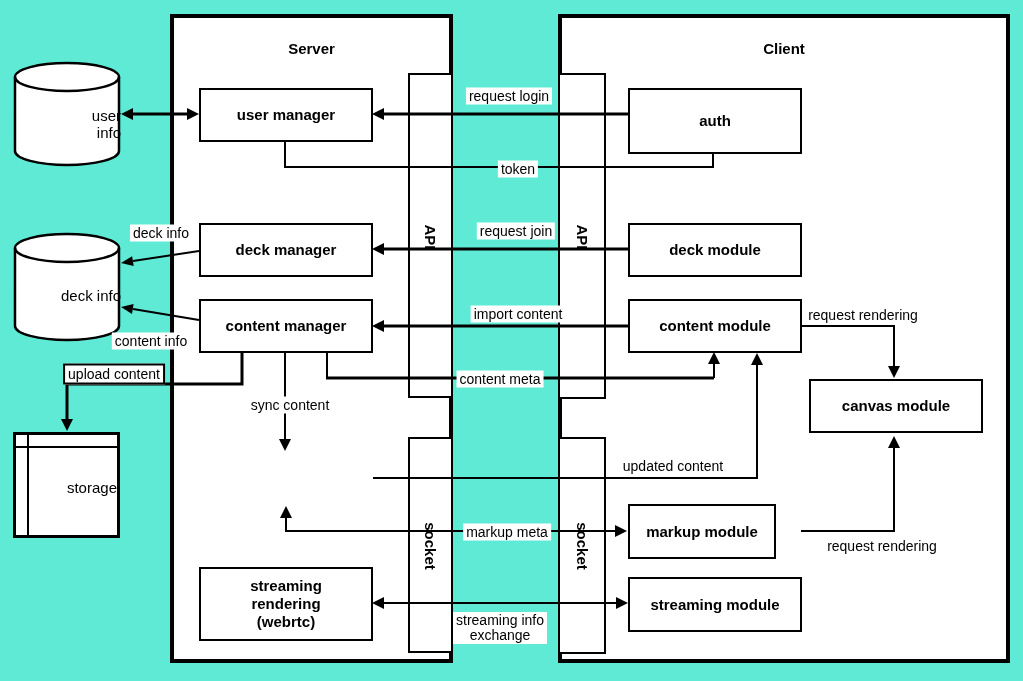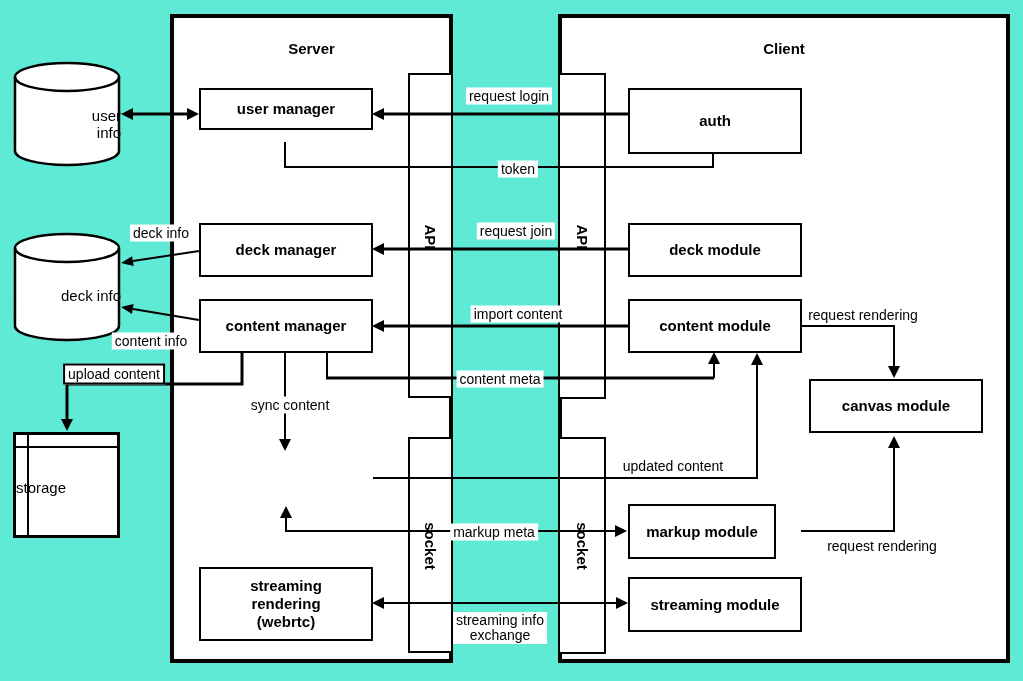--- a/index.html
+++ b/index.html
@@ -15,21 +15,21 @@
        line-height:15px;padding:1px 3px;white-space:nowrap;text-align:center;}
   .lbl.bordered{border:2px solid #000;}
   .rot{position:absolute;transform:translate(-50%,-50%) rotate(90deg);font-weight:bold;
        font-size:15px;white-space:nowrap;}
   .cyl{position:absolute;}
   .cyl-label{position:absolute;text-align:right;font-size:15px;line-height:17px;}
   #storage-box{position:absolute;left:13px;top:432px;width:107px;height:106px;background:#fff;
        border:3px solid #000;box-sizing:border-box;}
   .storage-h{position:absolute;left:0;right:0;top:11px;height:2px;background:#000;}
   .storage-v{position:absolute;top:0;bottom:0;left:11px;width:2px;background:#000;}
-  .storage-text{position:absolute;left:0;right:0;top:44px;text-align:left;font-size:15px;}
+  .storage-text{position:absolute;left:0;right:0;top:44px;text-align:right;font-size:15px;}
   #edges{position:absolute;left:0;top:0;z-index:3;}
   .layer-bigbox{z-index:1;} .layer-bar{z-index:2;} .layer-box{z-index:4;}
   .layer-shape{z-index:2;} .layer-lbl{z-index:6;} .layer-rot{z-index:5;}
 </style>
 </head>
 <body>
 
 <div id="stage">
 
   <div class="bigbox layer-bigbox" style="left:170px;top:14px;width:283px;height:649px;">
@@ -126,21 +126,21 @@
       <line x1="384" y1="603" x2="617" y2="603" stroke="#000" stroke-width="2"></line>
       <polygon points="372,603 384,597 384,609" fill="#000"></polygon>
       <polygon points="628,603 616,597 616,609" fill="#000"></polygon>
     </g>
     <g>
       <path d="M801,531 H894 V448" fill="none" stroke="#000" stroke-width="2"></path>
       <polygon points="894,436 888,448 900,448" fill="#000"></polygon>
     </g>
   </svg>
 
-  <div class="box layer-box" style="left:199px;top:88px;width:174px;height:42px;">
+  <div class="box layer-box" style="left:199px;top:88px;width:174px;height:54px;">
       <span>user manager</span>
     </div>
   <div class="box layer-box" style="left:199px;top:223px;width:174px;height:54px;text-align:center;">
       <span>deck manager</span>
     </div>
   <div class="box layer-box" style="left:199px;top:299px;width:174px;height:54px;">
       <span>content manager</span>
     </div>
   <div class="box layer-box" style="left:199px;top:567px;width:174px;height:74px;">
     <span>streaming</span>
@@ -177,19 +177,19 @@
   <div class="lbl layer-lbl" style="left:516px;top:231px;">request join</div>
   <div class="lbl layer-lbl" style="left:161px;top:233px;">deck info</div>
   <div class="lbl layer-lbl" style="left:151px;top:341px;">content info</div>
   <div class="lbl layer-lbl" style="left:518px;top:314px;">import content</div>
   <div class="lbl layer-lbl" style="left:500px;top:379px;">content meta</div>
   <div class="lbl bordered layer-lbl" style="left:114px;top:374px;">upload content</div>
   <div class="lbl layer-lbl" style="left:290px;top:405px;">sync content</div>
   <div class="lbl layer-lbl" style="left:673px;top:466px;">updated content</div>
   <div class="lbl layer-lbl" style="left:863px;top:315px;">request rendering</div>
   <div class="lbl layer-lbl" style="left:882px;top:546px;">request rendering</div>
-  <div class="lbl layer-lbl" style="left:494px;top:532px;">markup meta</div>
+  <div class="lbl layer-lbl" style="left:507px;top:532px;">markup meta</div>
   <div class="lbl layer-lbl" style="left:500px;top:628px;">
     <div>streaming info</div>
     <div>exchange</div>
   </div>
 
 </div>
 
 </body></html>

